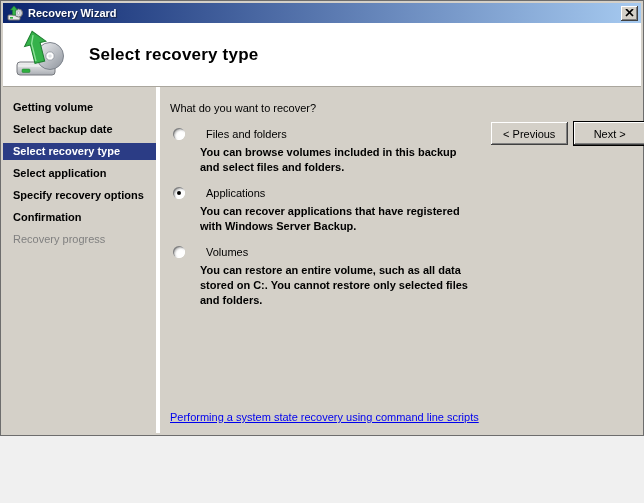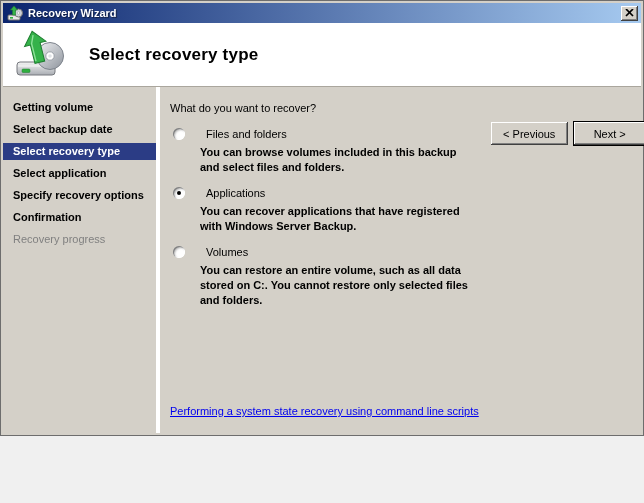--- a/index.html
+++ b/index.html
@@ -45,21 +45,21 @@
   .question{line-height:14px;margin-bottom:9px;}
   .option-row{display:flex;align-items:center;gap:21px;padding-left:3px;height:20px;cursor:default;}
   .radio{
     width:12px;height:12px;border-radius:50%;background:#fff;position:relative;flex:none;
     box-shadow:inset 1px 1px 0 #808080,inset -1px -1px 0 #fff,inset 2px 2px 2px rgba(100,100,100,.45);
   }
   .radio.true::after{content:"";position:absolute;inset:4px;background:#000;border-radius:50%;}
   .option-desc{margin:1px 0 8px 30px;line-height:15px;max-width:462px;font-weight:bold;}
   .spacer{flex:1;}
   .help-link{
-    margin-bottom:15px;color:var(--link);text-decoration:underline;
+    margin-bottom:9px;color:var(--link);text-decoration:underline;
     width:max-content;cursor:pointer;line-height:14px;
   }
   .divider-h{height:2px;flex:none;border-top:1px solid #808080;border-bottom:1px solid #fff;}
   .footer{
     height:58px;flex:none;display:flex;justify-content:flex-end;align-items:flex-end;
     padding:16px 24px 0 0;
   }
   .btn{
     height:23px;background:var(--face);font-size:11px;color:#000;cursor:pointer;
     display:flex;align-items:center;justify-content:center;

